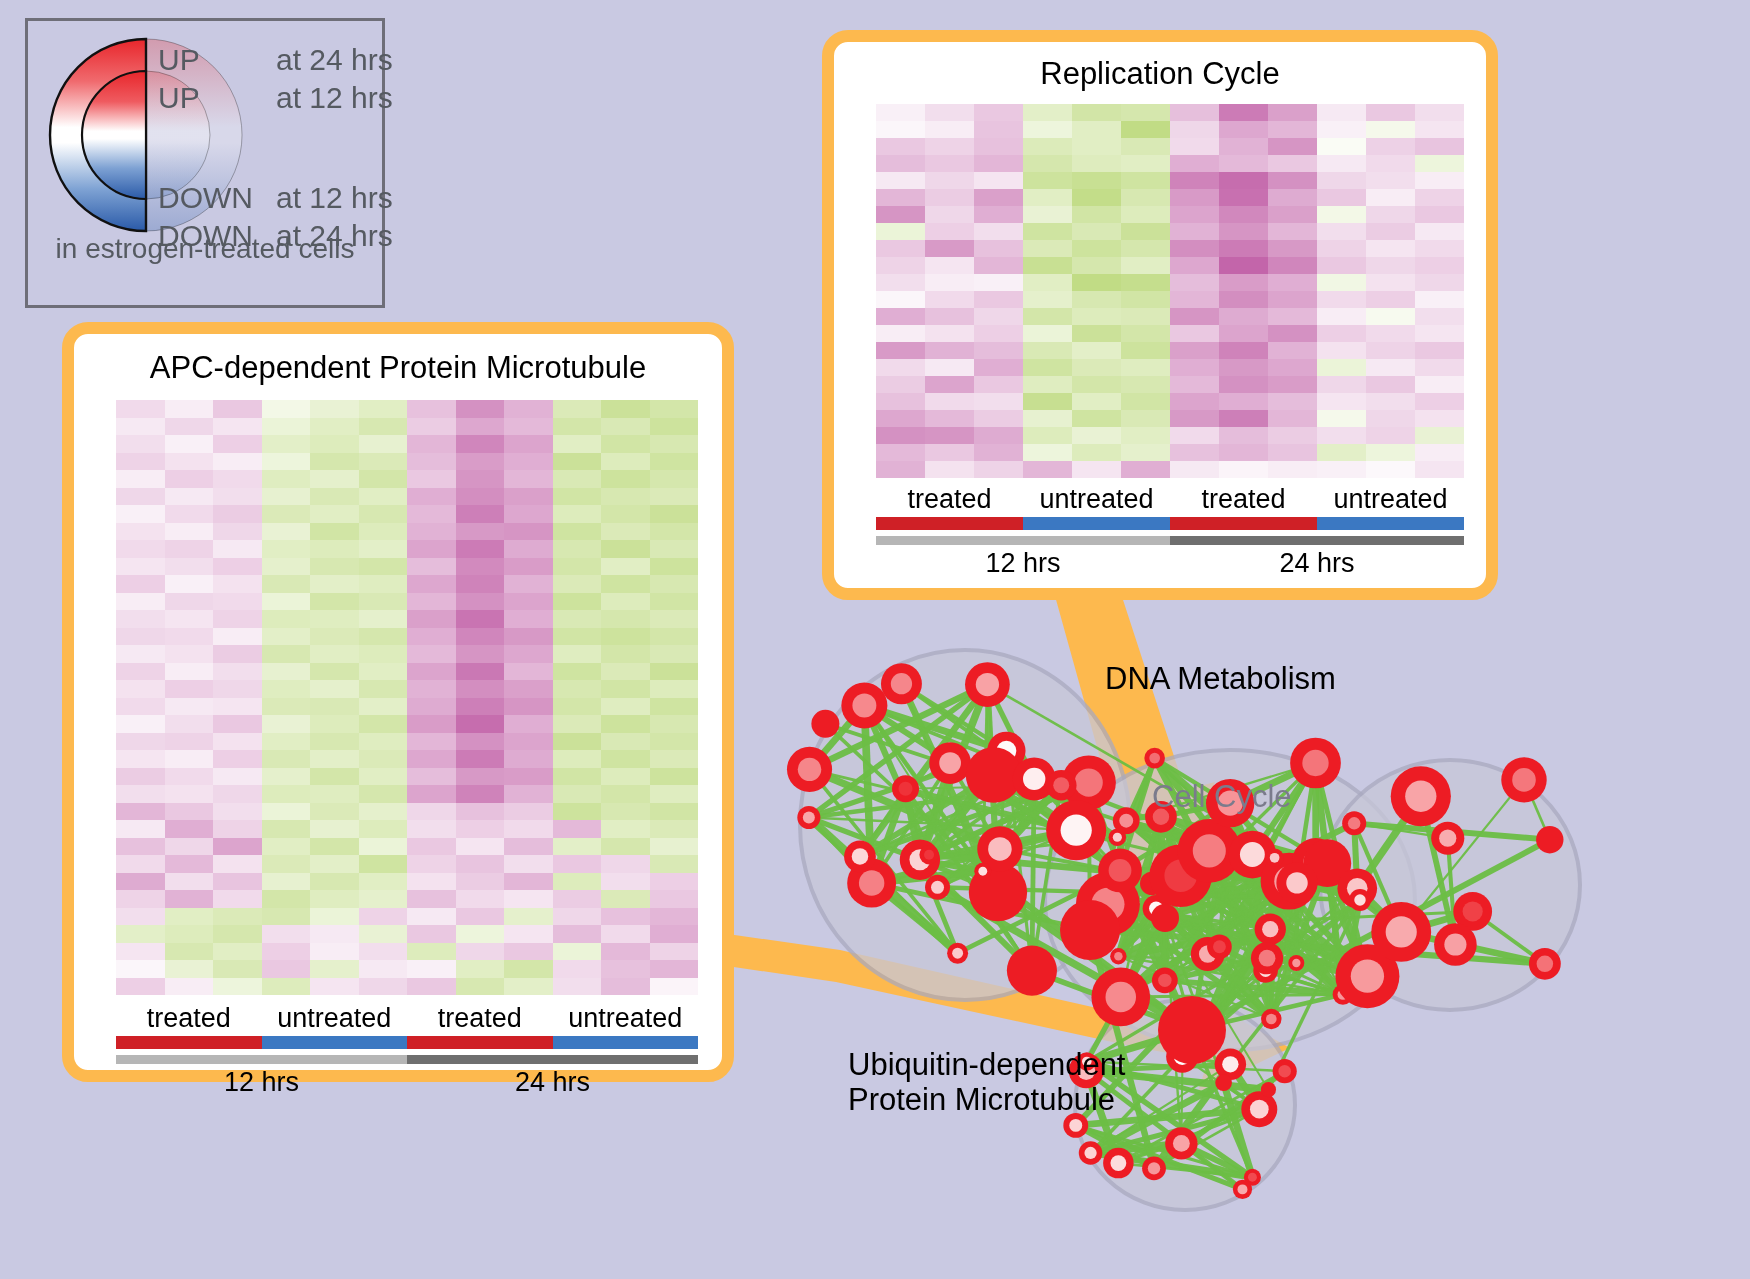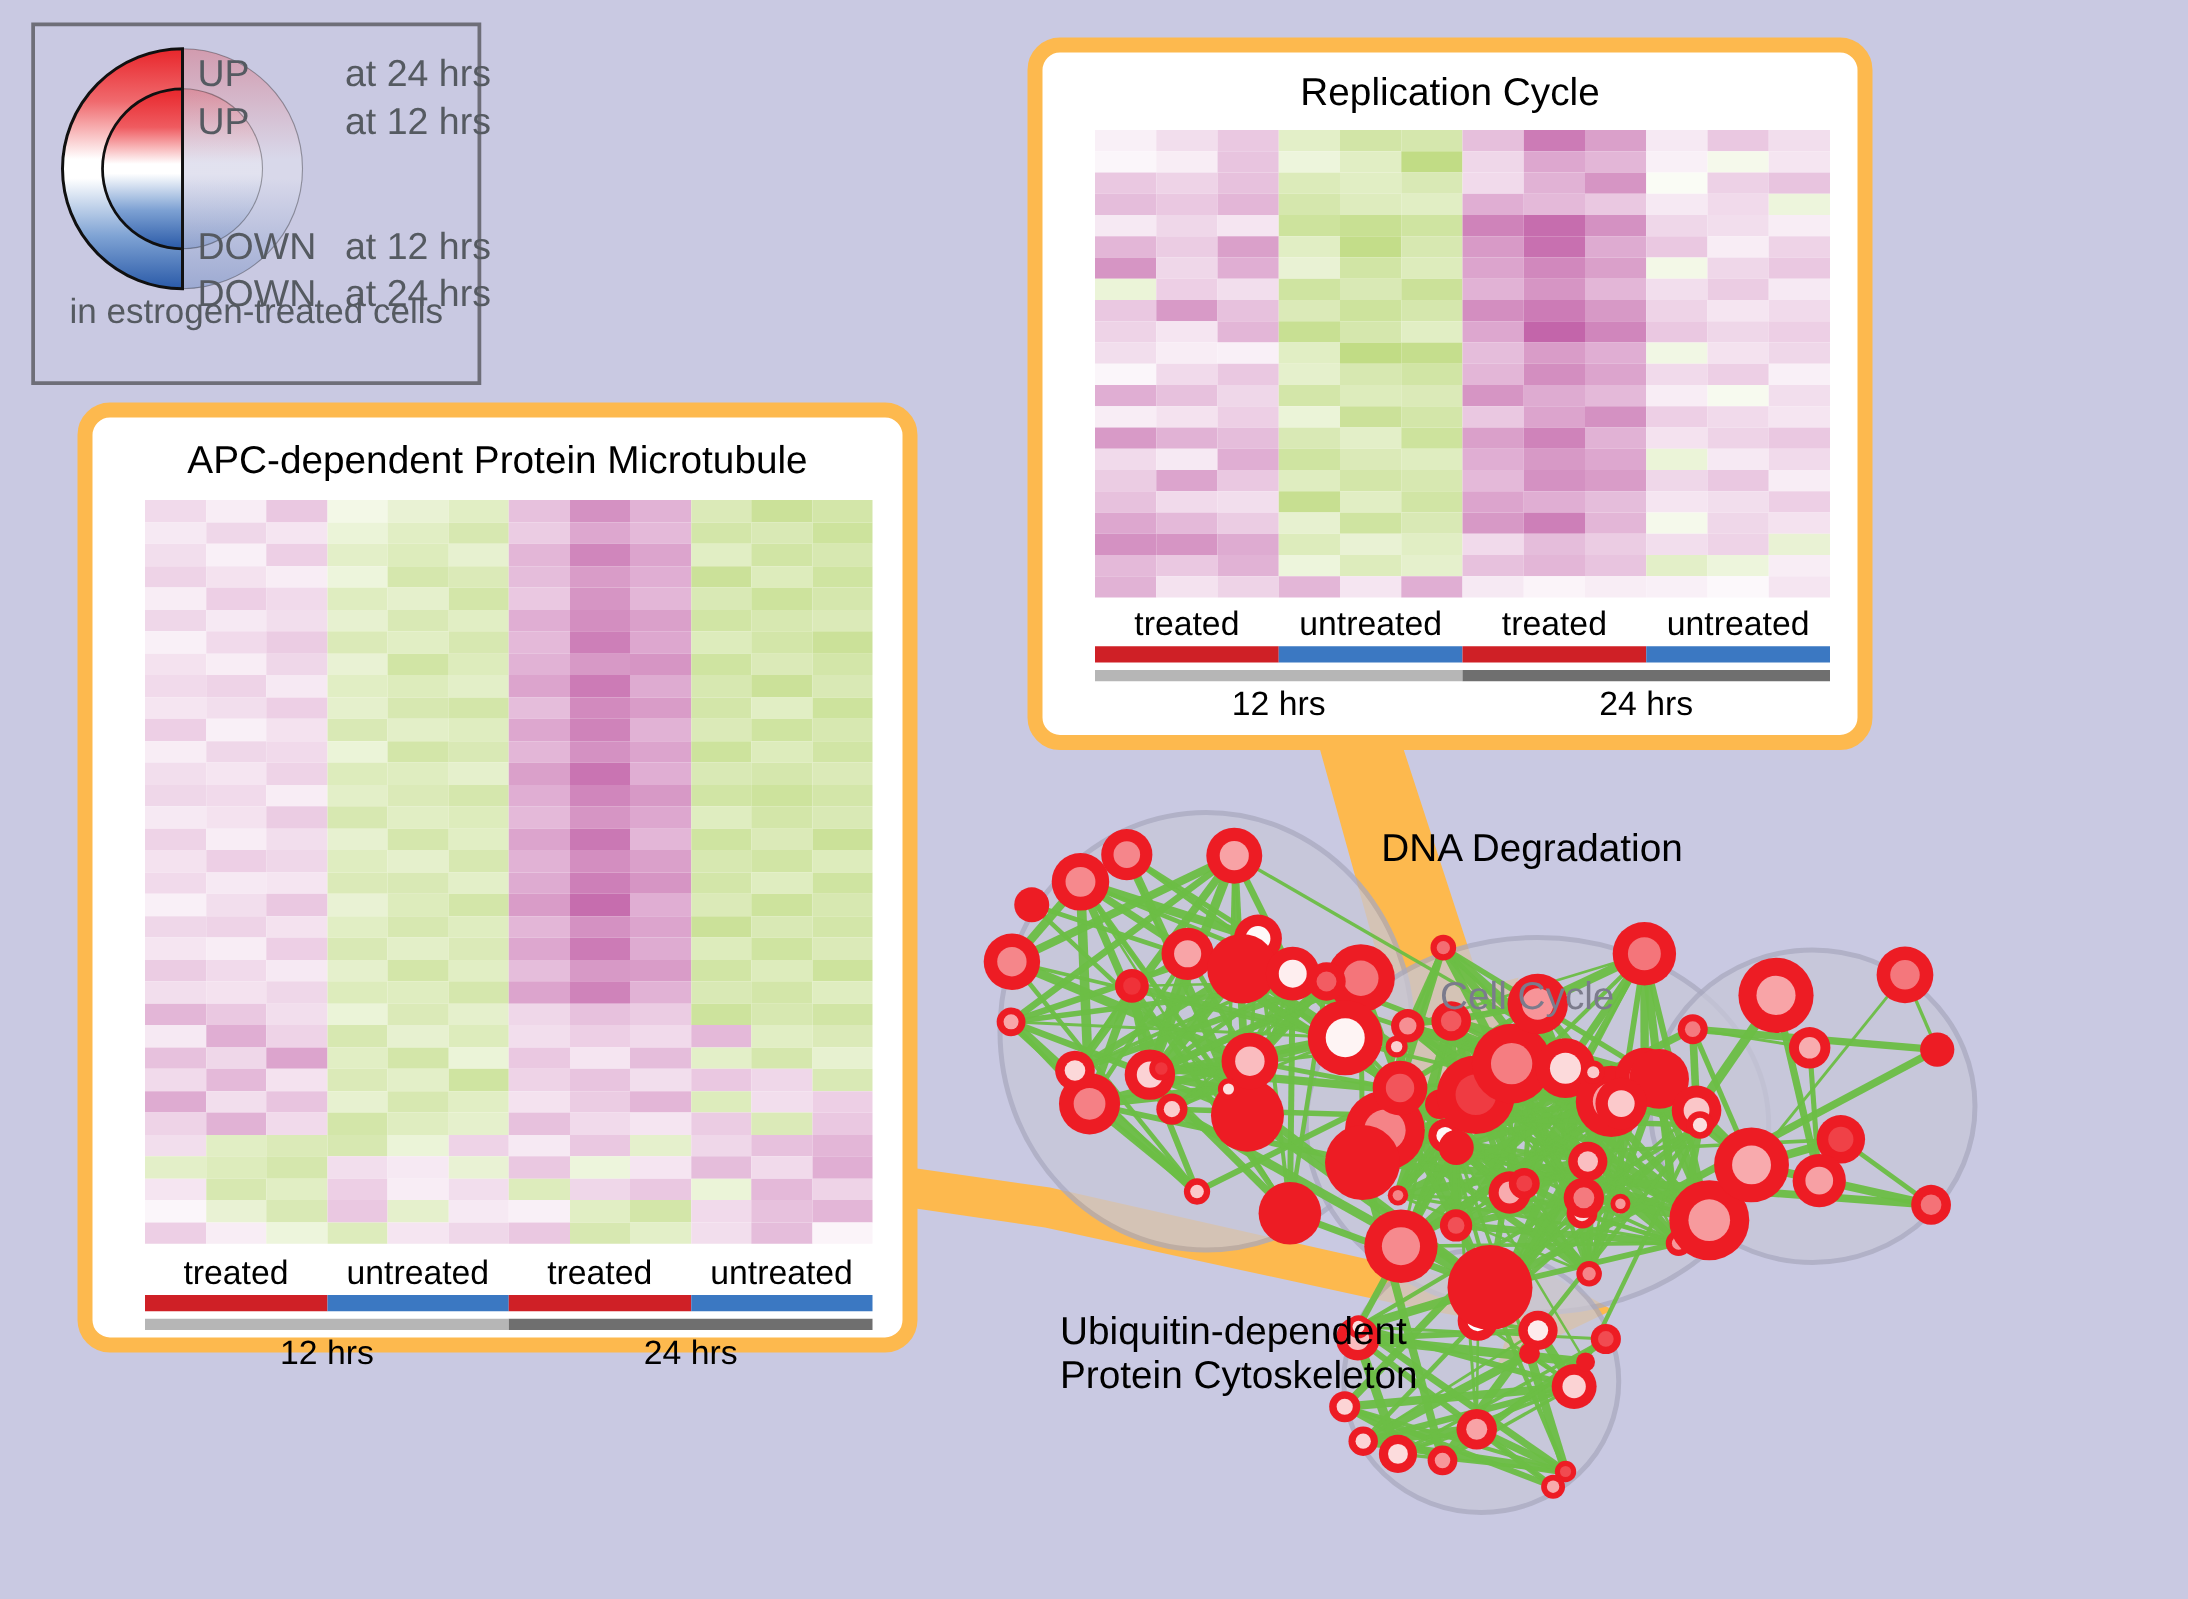--- a/index.html
+++ b/index.html
@@ -1373,19 +1373,19 @@
         <circle cx="463.60074744597944" cy="482.78079031005706" r="8.325467944762423" fill="#ed1c24"></circle>
         <circle cx="508.4334771662302" cy="489.64967558564996" r="7.584824562345084" fill="#ed1c24"></circle>
         <circle cx="524.6776506811179" cy="471.1736478492012" r="12.07098722694022" fill="#ed1c24"></circle>
         <circle cx="524.6776506811179" cy="471.1736478492012" r="6.2769133580089145" fill="rgb(241,75,81)"></circle>
         <circle cx="330" cy="330" r="30" fill="#ed1c24"></circle>
         <circle cx="405" cy="318" r="14" fill="#ed1c24"></circle>
         <circle cx="600" cy="300" r="11" fill="#ed1c24"></circle>
         <circle cx="600" cy="300" r="5.720000000000001" fill="rgb(252,221,222)"></circle>
         <circle cx="432" cy="430" r="34" fill="#ed1c24"></circle>
       </svg>
-    <div class="netlabel" style="left:345px;top:62px;font-size:31px;color:#000;">DNA Degradation</div>
+    <div class="netlabel" style="left:345px;top:62px;font-size:31px;color:#000;">DNA Metabolism</div>
     <div class="netlabel" style="left:392px;top:180px;font-size:31px;color:#7b7b8c;">Cell Cycle</div>
     <div class="netlabel" style="left:88px;top:448px;font-size:31px;color:#000;">Ubiquitin-dependent
-Protein Cytoskeleton</div>
+Protein Microtubule</div>
   </div>
 
 </div>
 
 </body></html>

